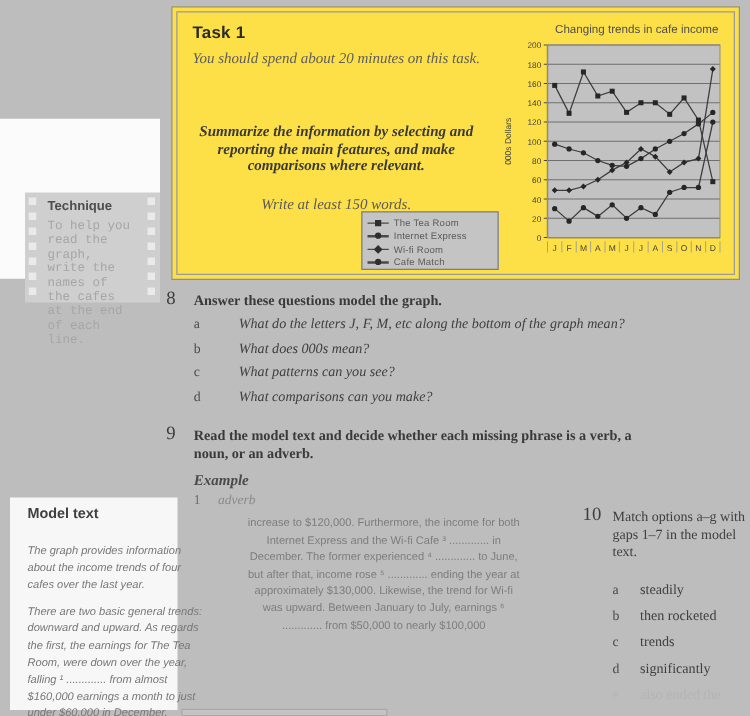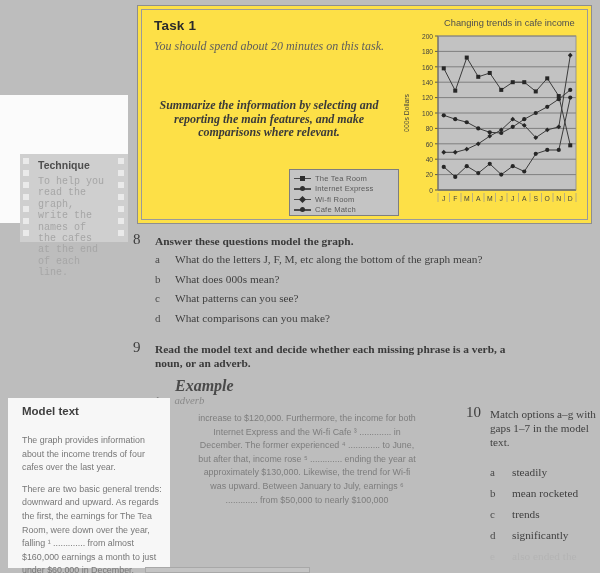--- a/index.html
+++ b/index.html
@@ -107,55 +107,56 @@
     font-family:"Liberation Serif", serif;
     font-weight:bold;font-size:11.4px;line-height:14px;color:#3a3a3a;
   }
   .q-items{position:absolute;left:22px;top:22px;width:345px;}
   .q-item{position:relative;height:19.5px;}
   .q-item .lt{
     position:absolute;left:0;top:0;
     font-family:"Liberation Serif", serif;font-size:11px;color:#4a4a4a;
   }
   .q-item .tx{
-    position:absolute;left:20px;top:0;
+    position:absolute;left:36px;top:0;
     font-family:"Liberation Serif", serif;font-size:11.3px;color:#3f3f3f;
     white-space:nowrap;
+    font-style:italic;
   }
 
   
   .q9{position:absolute;left:133px;top:339px;width:370px;}
   .q9 .q-stem{width:352px;}
   .q9-example{
     position:absolute;left:22px;top:38px;
     font-family:"Liberation Serif", serif;font-style:italic;
-    font-weight:bold;font-size:16px;color:#4a4a4a;margin-left:20px;
+    font-weight:bold;font-size:12px;color:#4a4a4a;
   }
   .q9-ex1{
     position:absolute;left:22px;top:55px;
     font-family:"Liberation Serif", serif;font-size:10.8px;color:#6d6d6d;
   }
   .q9-ex1 i{padding-left:14px;font-style:italic;color:#8a8a8a;}
 
   
   .model-panel{
-    position:absolute;left:8px;top:398px;width:162px;height:170px;
+    position:absolute;left:8px;top:398px;width:134px;height:170px;
     background:#f7f7f7;
   }
   .model-title{
     position:absolute;left:14px;top:7px;
     font-family:"Liberation Sans", sans-serif;
     font-weight:bold;font-size:11.5px;color:#3f3f3f;
   }
   .model-col1{
     position:absolute;left:14px;top:36px;width:160px;
     font-family:"Liberation Sans", sans-serif;
     font-size:8.9px;line-height:13.6px;color:#777;
   }
-  .model-col1 p{margin:0 16px 8px 0;}
+  .model-col1 p{margin:0 16px 8px 0;font-style:italic;}
   .model-col2{
     position:absolute;left:196px;top:412px;width:222px;
     font-family:"Liberation Sans", sans-serif;
     font-size:8.9px;line-height:13.6px;color:#7d7d7d;text-align:center;
   }
   .model-col2 p{margin:0;}
 
   
   .q10{position:absolute;left:466px;top:404px;width:130px;}
   .q10 .q-num{font-size:15px;color:#3d3d3d;}
@@ -185,20 +186,21 @@
 
 <div class="page">
 
   <div class="task-box">
     <div class="task-inner"></div>
 
     <div class="task-title">Task 1</div>
 
     <div class="task-p p1">You should spend about 20 minutes on this task.</div>
     <div class="task-p p3">Summarize the information by selecting and reporting the main features, and make comparisons where relevant.</div>
+    <div class="task-p p4">Write at least 150 words.</div>
 
     <div class="legend">
       <div class="legend-row">
         <span class="legend-mark m1"></span>
         <span class="legend-label">The Tea Room</span>
       </div>
       <div class="legend-row">
         <span class="legend-mark m2"></span>
         <span class="legend-label">Internet Express</span>
       </div>
@@ -405,21 +407,21 @@
   <div class="q10">
     <div class="q-num">10</div>
     <div class="q10-stem">Match options a–g with gaps 1–7 in the model text.</div>
     <div class="q10-items">
       <div class="q10-item">
         <span class="lt">a</span>
         <span class="tx">steadily</span>
       </div>
       <div class="q10-item">
         <span class="lt">b</span>
-        <span class="tx">mean rocketed</span>
+        <span class="tx">then rocketed</span>
       </div>
       <div class="q10-item">
         <span class="lt">c</span>
         <span class="tx">trends</span>
       </div>
       <div class="q10-item">
         <span class="lt">d</span>
         <span class="tx">significantly</span>
       </div>
       <div class="q10-item faded">

